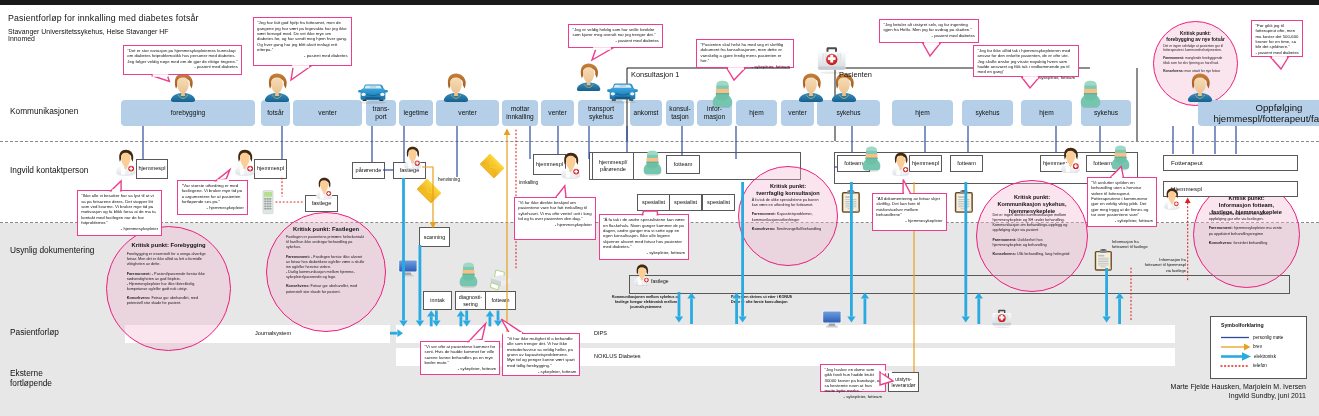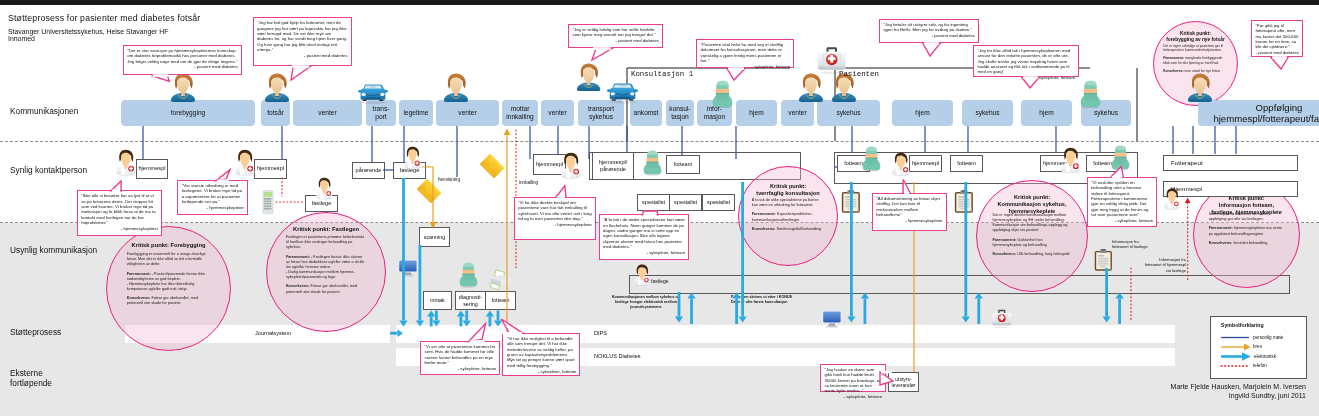--- a/index.html
+++ b/index.html
@@ -37,21 +37,21 @@
       box-sizing:border-box;z-index:4;}
   .cp .t{position:absolute;left:10%;width:80%;text-align:center;font-weight:bold;font-size:6.2px;
          color:#111;line-height:1.22;white-space:pre-line;}
   .cp .b{position:absolute;left:11%;width:78%;font-size:4.1px;color:#222;line-height:1.4;white-space:pre-line;}
   
   #legend{position:absolute;border:1px solid #555;background:#fff;z-index:12;}
   #legend .lt{position:absolute;font-size:5.2px;font-weight:bold;color:#111;}
   #legend .li{position:absolute;font-size:4.6px;color:#111;}
   .credit{position:absolute;font-size:7px;color:#111;text-align:right;}
   .flab{position:absolute;font-size:4.3px;color:#111;line-height:1.35;white-space:pre-line;z-index:9;}
-  .phase{position:absolute;font-size:7.4px;color:#111;z-index:9;font-family:Liberation Mono, monospace;}
+  .phase{position:absolute;font-size:7.4px;color:#111;z-index:9;}
   svg.layer{position:absolute;left:0;top:0;width:1319px;height:416px;overflow:visible;}
 </style>
 </head>
 <body>
 
 <div id="stage">
 
 <svg class="layer" id="defs-layer" style="width:0;height:0;position:absolute">
 <defs>
  <linearGradient id="hairg" x1="0" y1="0" x2="0" y2="1">
@@ -93,27 +93,27 @@
  <linearGradient id="envg" x1="0" y1="0" x2="0" y2="1">
    <stop offset="0" stop-color="#ffd83b"></stop>
           <stop offset="1" stop-color="#e8a618"></stop>
         </linearGradient>
 </defs>
 </svg>
 <div class="topbar"></div>
 <div class="greyband"></div>
 <div class="dash" style="top:141px"></div>
 <div class="dash" style="top:222px"></div>
-<div id="title1">Støtteprosess for pasienter med diabetes fotsår</div>
+<div id="title1">Pasientforløp for innkalling med diabetes fotsår</div>
 <div id="title2">Stavanger Universitetssykehus, Helse Stavanger HF</div>
 <div id="title3">Innomed</div>
 <div class="lanelabel" style="top:106px">Kommunikasjonen</div>
-<div class="lanelabel" style="top:165px">Synlig kontaktperson</div>
-<div class="lanelabel" style="top:245px">Usynlig kommunikasjon</div>
-<div class="lanelabel" style="top:327px">Støtteprosess</div>
+<div class="lanelabel" style="top:165px">Ingvild kontaktperson</div>
+<div class="lanelabel" style="top:245px">Usynlig dokumentering</div>
+<div class="lanelabel" style="top:327px">Pasientforløp</div>
 <div class="lanelabel" style="top:368px">Eksterne
 fortløpende</div>
 <div class="pbox" style="left:121px;width:134px">forebygging</div>
 <div class="pbox" style="left:261px;width:29px">fotsår</div>
 <div class="pbox" style="left:293px;width:69px">venter</div>
 <div class="pbox" style="left:366px;width:30px">trans-
 port</div>
 <div class="pbox" style="left:399px;width:34px">legetime</div>
 <div class="pbox" style="left:436px;width:63px">venter</div>
 <div class="pbox" style="left:502px;width:36px">mottar

